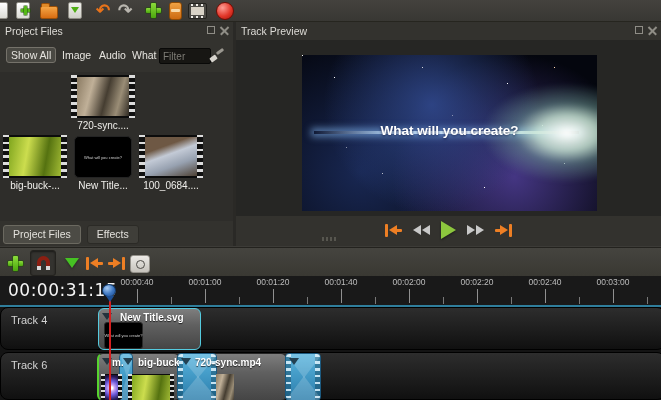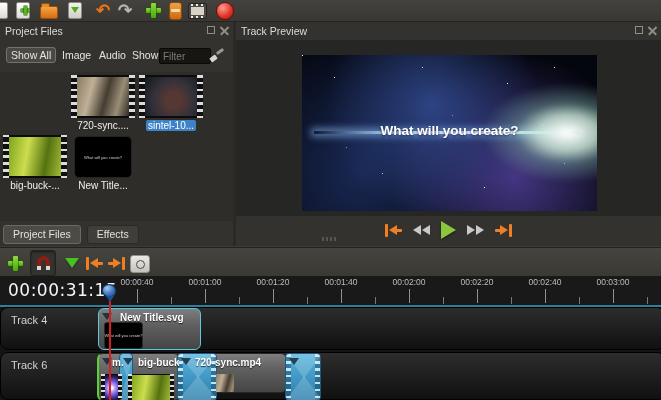--- a/index.html
+++ b/index.html
@@ -209,46 +209,46 @@
       <span class="dock-sq"></span>
       <span class="dock-x"></span>
     </span>
   </div>
   <div id="filter-row">
     <input class="filter-input" placeholder="Filter" style="">
     <span class="icon-brush"></span>
   <div class="ftab active" style="left: 6px; top: 1px;">Show All</div>
       <div class="ftab" style="left: 57px; top: 1px;">Image</div>
       <div class="ftab" style="left: 94px; top: 1px;">Audio</div>
-      <div class="ftab" style="left: 127px; top: 1px;">Show</div>
+      <div class="ftab" style="left: 127px; top: 1px;">What</div>
     </div>
   <div id="files-grid">
       <div class="file-item" style="left: 71px; top: 3px;">
         <div class="fthumb filmstrip">
           <div class="fimg thumb-alley"></div>
         </div>
         <div class="flabel">720-sync....</div>
       </div>
-      <div class="file-item" style="left: 139px; top: 3px;">
-        <div class="fthumb filmstrip">
-          <div class="fimg thumb-sintel"></div>
-        </div>
-        <div class="flabel"><span class="sel">sintel-10...</span></div>
-      </div>
       <div class="file-item" style="left: 3px; top: 63px;">
         <div class="fthumb filmstrip">
           <div class="fimg thumb-bigbuck"></div>
         </div>
         <div class="flabel">big-buck-...</div>
       </div>
       <div class="file-item" style="left: 71px; top: 63px;">
         <div class="title-thumb">
           <span class="micro-text">What will you create?</span>
         </div>
         <div class="flabel">New Title...</div>
+      </div>
+      <div class="file-item" style="left: 139px; top: 63px;">
+        <div class="fthumb filmstrip">
+          <div class="fimg thumb-bedroom"></div>
+        </div>
+        <div class="flabel">100_0684....</div>
       </div>
     </div>
   <div id="bottom-tabs">
       <div class="btab active">Project Files</div>
       <div class="btab">Effects</div>
     </div>
 </div>
 <div id="splitter-v"></div>
 
 <div id="right-panel">
@@ -368,21 +368,21 @@
         <div class="tthumb tfilm" style="left: 2px; width: 21px;">
           <div class="fimg thumb-massive"></div>
         </div>
       </div>
       <div class="clip" style="left: 122px; width: 57px; height: 48px;">
         <span class="clip-label" style="left: 14px;">big-buck-</span>
         <div class="tthumb tfilm" style="left: 4px; width: 46px;">
           <div class="fimg thumb-bigbuck"></div>
         </div>
       </div>
-      <div class="clip" style="left: 176px; width: 110px; height: 40px;">
+      <div class="clip" style="left: 176px; width: 110px; height: 48px;">
         <span class="clip-label" style="left: 17px;">720-sync.mp4</span>
         <div class="tthumb thumb-alley" style="left: 38px; width: 18px;"></div>
       </div>
       <div class="transition" style="--hw: 7px; left: 118px; width: 14px; height: 48px;">
         <span class="chev" style="left: 3px;"></span>
       </div>
       <div class="transition perf" style="--hw: 20px; left: 176px; width: 40px; height: 48px;">
         <span class="chev" style="left: 3px;"></span>
       </div>
       <div class="transition perf" style="--hw: 18px; left: 284px; width: 36px; height: 48px;">

